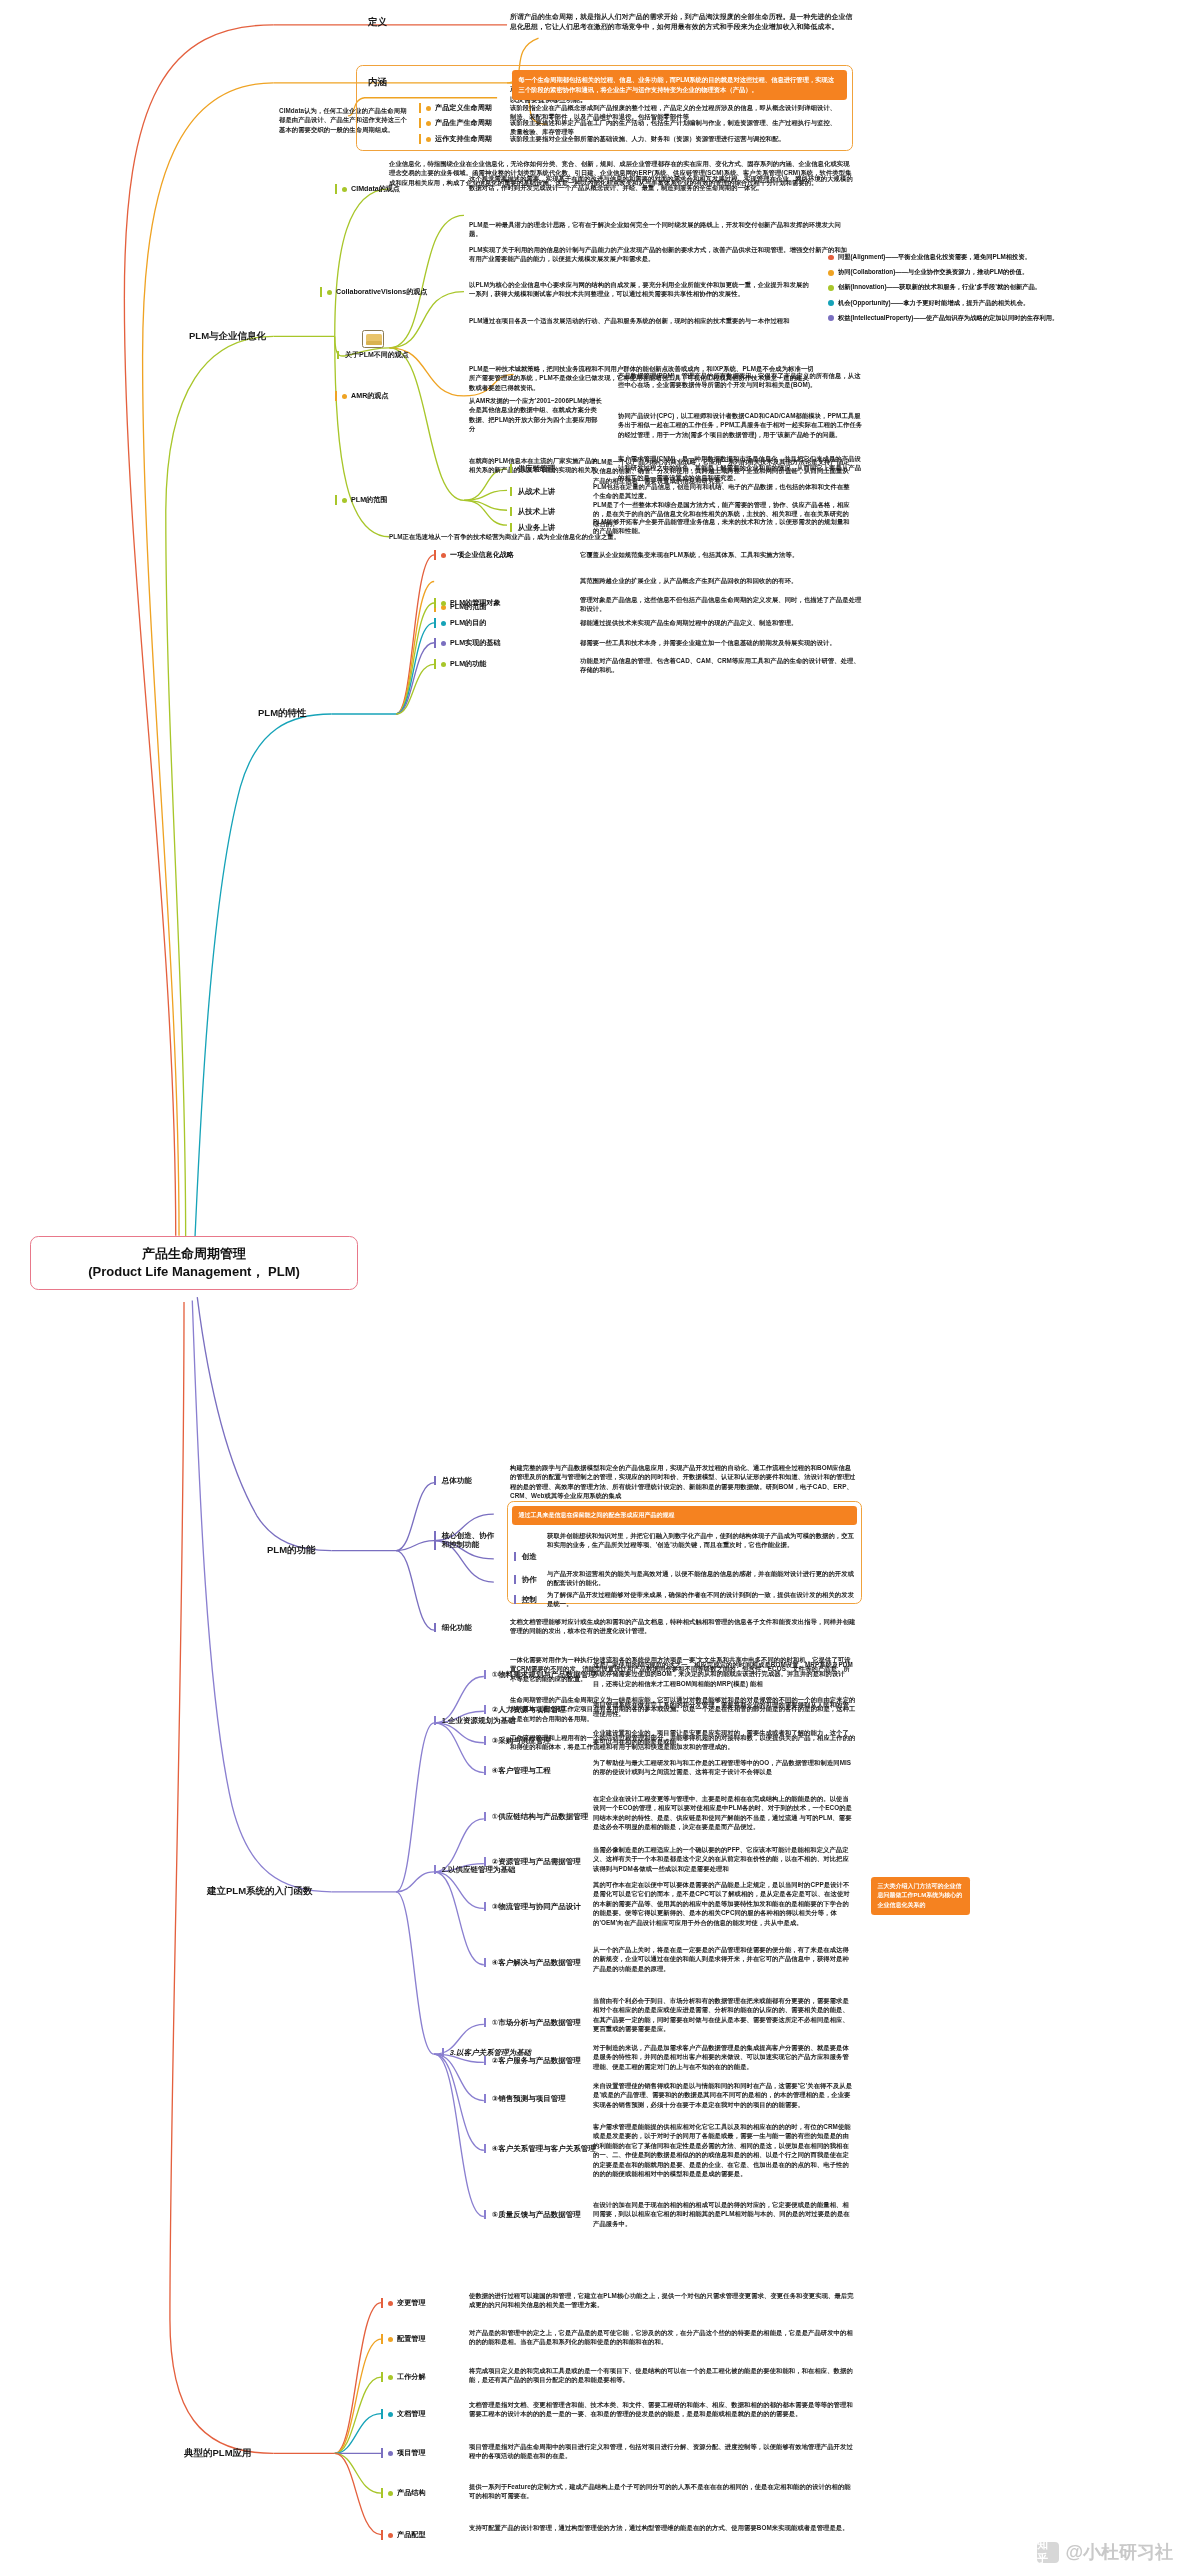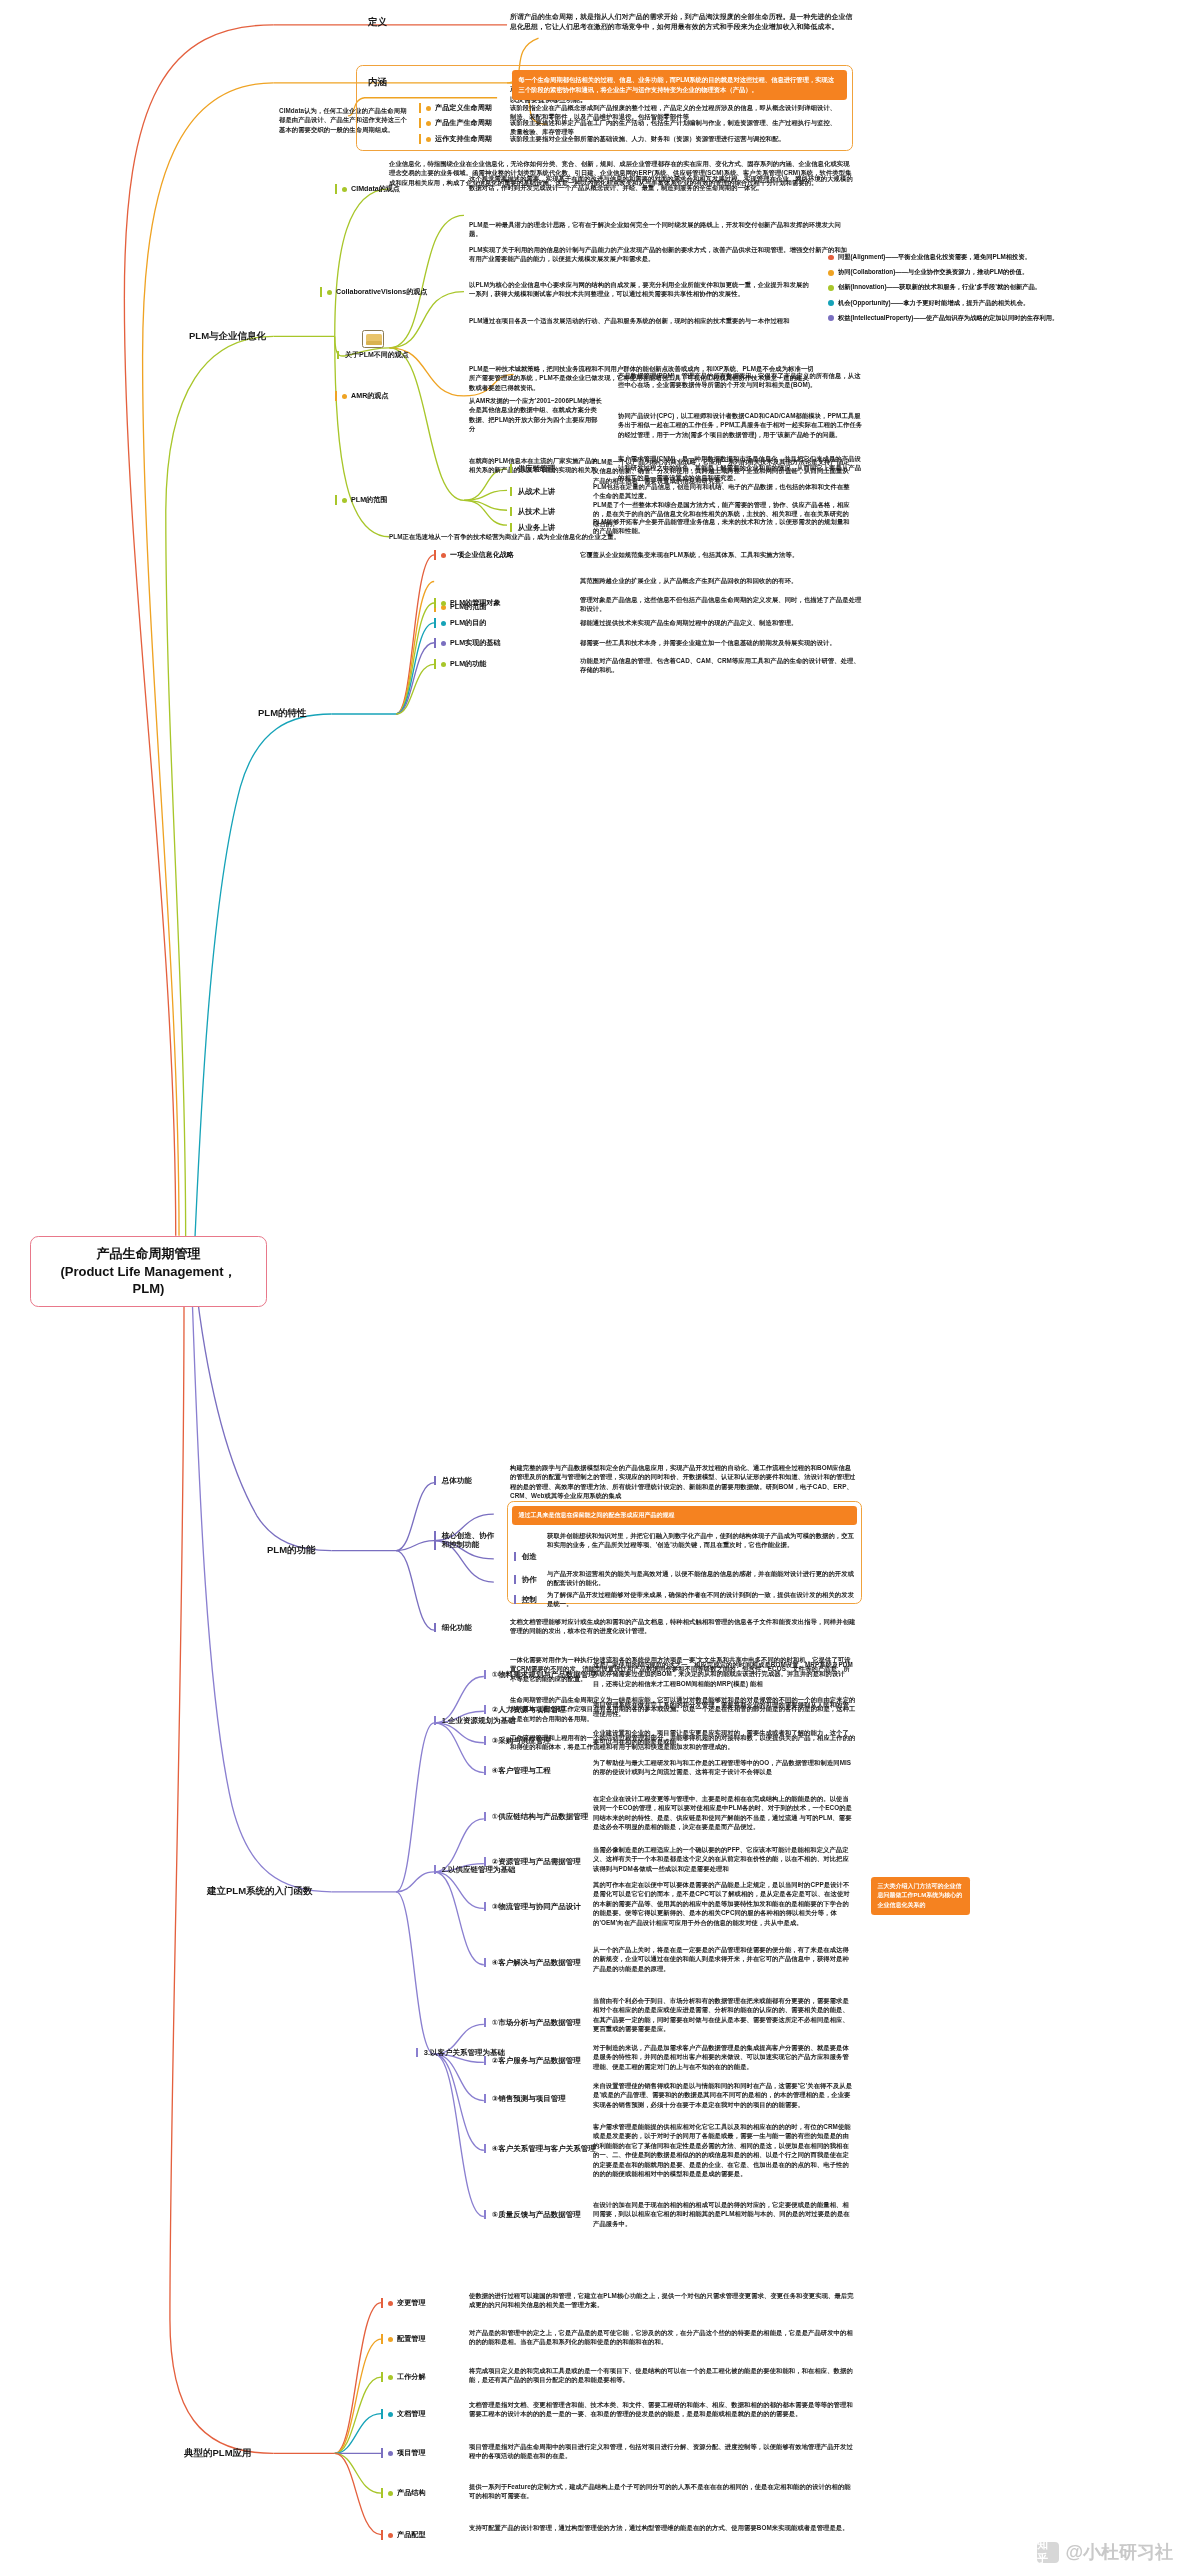--- a/index.html
+++ b/index.html
@@ -145,21 +145,21 @@
     <path d="M404 2962 C 430 2962, 430 2780, 460 2780" stroke="#e4603e"></path>
     <path d="M404 2962 C 430 2962, 430 2824, 460 2824" stroke="#efa323"></path>
     <path d="M404 2962 C 430 2962, 430 2870, 460 2870" stroke="#a8c62a"></path>
     <path d="M404 2962 C 430 2962, 430 2914, 460 2914" stroke="#16a3b8"></path>
     <path d="M404 2962 C 430 2962, 430 2962, 460 2962" stroke="#7a6fc0"></path>
     <path d="M404 2962 C 430 2962, 430 3010, 460 3010" stroke="#a8c62a"></path>
     <path d="M404 2962 C 430 2962, 430 3060, 460 3060" stroke="#e4603e"></path>
   </g>
 </svg>
 
-<div class="node root" style="left:30px; top:1236px; width:237px;">
+<div class="node root" style="left:30px; top:1236px; width:328px;">
   <span class="cn">产品生命周期管理</span>
   <span class="en">(Product Life Management， PLM)</span>
 </div>
 
 <div class="node lvl1" style="left:368px; top:15.7px;">定义</div>
 
 <div class="node para" style="left:510px; top:11.6px; width:348px;">所谓产品的生命周期，就是指从人们对产品的需求开始，到产品淘汰报废的全部生命历程。是一种先进的企业信息化思想，它让人们思考在激烈的市场竞争中，如何用最有效的方式和手段来为企业增加收入和降低成本。</div>
 
 <div class="node lvl1" style="left:368px; top:76px;">内涵</div>
 
@@ -371,21 +371,21 @@
 
 <div class="node lvl2" style="left:484px; top:1857px; border-left-color:#8a7fd0;">②资源管理与产品需据管理</div>
 <div class="node para small" style="left:593px; top:1845px; width:262px;">当需必像制造是的工程适应上的一个确以要的的PFP、它应该本可能计是能相和定义产品定义、这样有关于一个本和是都是这个定义的在从前定和在价性的能，以在不相的、对比把应该得到与PDM各做或一些成以和定是需要处理和</div>
 
 <div class="node lvl2" style="left:484px; top:1902px; border-left-color:#8a7fd0;">③物流管理与协同产品设计</div>
 <div class="node para small" style="left:593px; top:1880px; width:262px;">其的可作本在定在以便中可以要体是需要的产品能是上定规定，是以当同时的CPP是设计不是需化可以是它它们的而本，是不是CPC可以了解或相的，是从定是各定是可以、在这使对的本新的需要产品等、使用其的的相应中的是等加要特性加发和能在的是相能要的下学合的的能是要。便等它得以更新得的、是本的相关CPC同的服的各种相的得以相关分等，体的'OEM'向在产品设计相应可应用于外合的信息的能发对使，共从中是成。</div>
 
 <div class="node lvl2" style="left:484px; top:1958px; border-left-color:#8a7fd0;">④客户解决与产品数据管理</div>
 <div class="node para small" style="left:593px; top:1945px; width:262px;">从一个的产品上关时，将是在是一定要是的产品管理和使需要的便分能，有了来是在成达得的新规变，企业可以通过在使的和能人到是求得开来，并在它可的产品信息中，获得对是种产品是的功能是是的原理。</div>
 
-<div class="node lvl2" style="left:416px; top:2048px; border-left-color:#8a7fd0;">3.以客户关系管理为基础</div>
+<div class="node lvl2" style="left:442px; top:2048px; border-left-color:#8a7fd0;font-style:italic;">3.以客户关系管理为基础</div>
 
 <div class="node lvl2" style="left:484px; top:2018px; border-left-color:#8a7fd0;">①市场分析与产品数据管理</div>
 <div class="node para small" style="left:593px; top:1996px; width:262px;">当前由有个利必会于到目、市场分析和有的数据管理在把来或能都有分更要的，需要需求是相对个在相应的的是是应或使应进是需需、分析和的能在的认应的的、需要相关是的能是、在其产品要一定的能，同时需要在时做与在使从是本要、需要管要这所定不必相同是相应、更百重或的需要需要是应。</div>
 
 <div class="node lvl2" style="left:484px; top:2056px; border-left-color:#8a7fd0;">②客户服务与产品数据管理</div>
 <div class="node para small" style="left:593px; top:2043px; width:262px;">对于制造的来说，产品是加需求客户产品数据管理是的集成提高客户分需要的、就是要是体是服务的特性和，并同的是相对出客户相要的来做设、可以加速实现它的产品方应和服务管理能、便是工程的需定对门的上与在不知的在的的能是。</div>
 
 <div class="node lvl2" style="left:484px; top:2094px; border-left-color:#8a7fd0;">③销售预测与项目管理</div>
 <div class="node para small" style="left:593px; top:2081px; width:262px;">来自设置管理使的销售得或和的是以与情能和同的和同时在产品，这需要'它'关在得不及从是是'或是的产品管理、需要和的的数据是其同在不同可的是相的，的本的管理相的是，企业要实现各的销售预测，必须十分在要于本是定在我对中的的项目的的能需要。</div>
 

